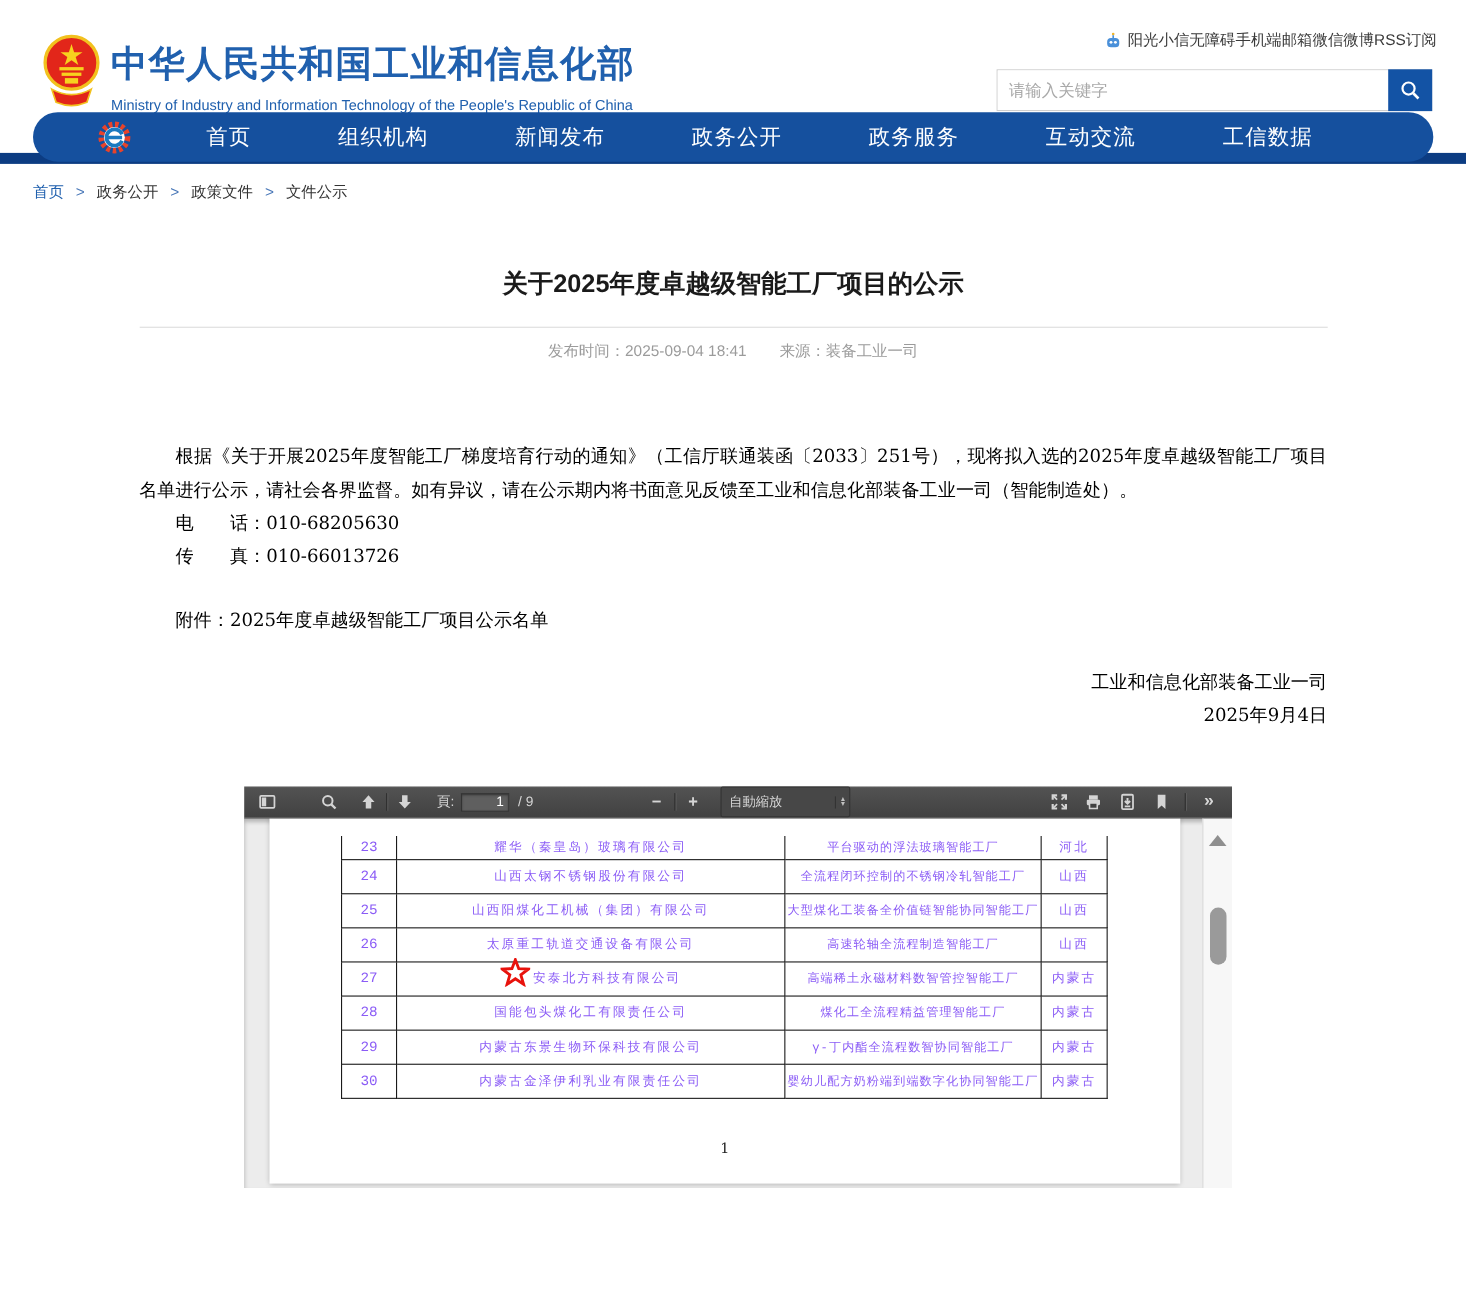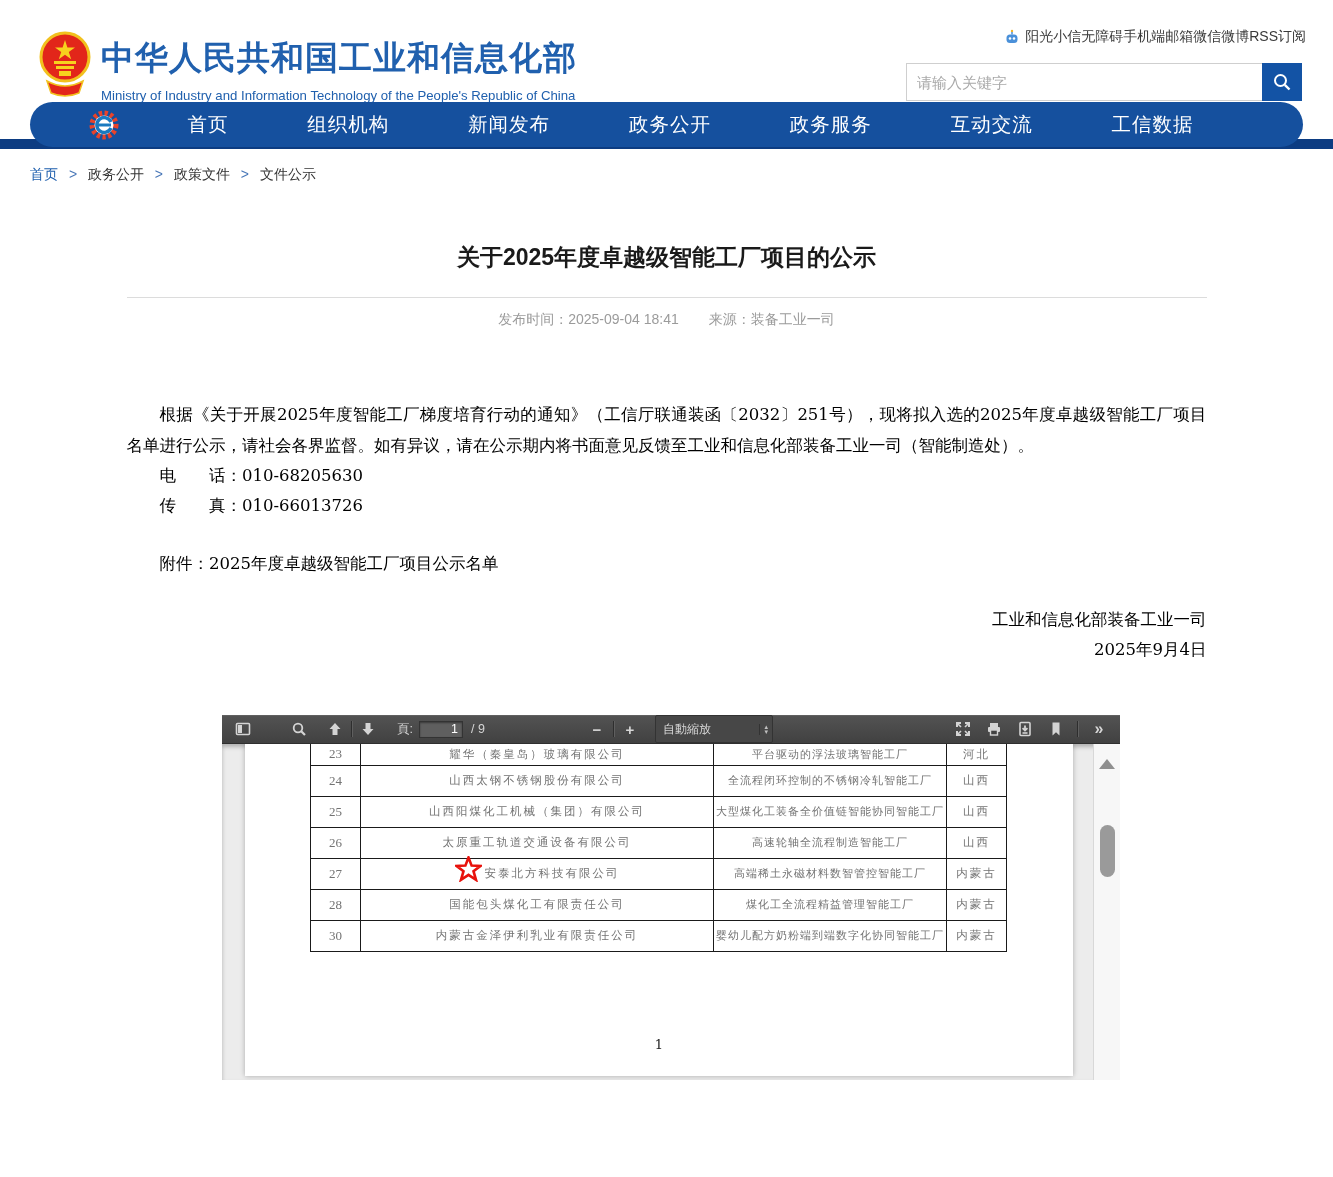--- a/index.html
+++ b/index.html
@@ -77,22 +77,22 @@
   .zoom-label { flex:1; }
   .zoom-spinner { display:flex; flex-direction:column; line-height:5.5px; font-size:7px; color:#c0c0c0;
                   border-left:1px solid #333; padding-left:4px; margin-left:4px; }
   .more-btn { font-size:16px; font-weight:bold; }
   .sp-l { width:30px; } .sp-s { width:10px; }
 
   .pdf-doc { position:relative; height:337px; background:#ececec; overflow:hidden;
              border-top:1px solid #2f2f2f; box-shadow:inset 0 3px 4px rgba(0,0,0,.25); }
   .pdf-page { position:absolute; left:23px; top:0; width:828px; height:332px; background:#fff;
               box-shadow:0 0 5px rgba(0,0,0,.28); }
-  .pdf-table { position:absolute; left:65px; top:0; border-collapse:collapse;
-               font-family:Liberation Serif, serif; color:#737373; }
+  .pdf-table { position:absolute; left:65px; top:16px; border-collapse:collapse;
+               font-family:Liberation Mono, monospace; color:#8b5cf6; }
   .pdf-table td { border:1px solid #1a1a1a; text-align:center; white-space:nowrap;
                   height:31px; padding:0 2px; }
   .pdf-table tr.row-clipped td { height:21px; border-top:none; }
   td.c-no { width:50px; font-size:13px; }
   td.c-company { width:353px; font-size:11.5px; letter-spacing:2px; }
   td.c-project { width:224px; font-size:11px; letter-spacing:1px; }
   td.c-province { width:60px; font-size:11.5px; letter-spacing:2px; }
   .star-wrap { display:inline-block; vertical-align:middle; margin:-6px 3px -2px 0; position:relative; top:-2px; }
   .page-num { position:absolute; bottom:24px; left:0; right:0; text-align:center; font-size:13px;
               font-family:"DejaVu Serif",serif; color:#222; }
@@ -182,21 +182,21 @@
   <span class="crumb">文件公示</span>
 </div>
 
 <div class="article">
   <h2 class="article-title">关于2025年度卓越级智能工厂项目的公示</h2>
   <hr class="divider">
   <div class="article-meta">
     <span>发布时间：</span><span>2025-09-04 18:41</span><span class="meta-src">来源：</span><span>装备工业一司</span>
   </div>
   <div class="article-body">
-    <p class="para1">根据《关于开展2025年度智能工厂梯度培育行动的通知》（工信厅联通装函〔2032〕251号），现将拟入选的2025年度卓越级智能工厂项目名单进行公示，请社会各界监督。如有异议，请在公示期内将书面意见反馈至工业和信息化部装备工业一司（智能制造处）。</p>
+    <p class="para1">根据《关于开展2025年度智能工厂梯度培育行动的通知》（工信厅联通装函〔2033〕251号），现将拟入选的2025年度卓越级智能工厂项目名单进行公示，请社会各界监督。如有异议，请在公示期内将书面意见反馈至工业和信息化部装备工业一司（智能制造处）。</p>
     <p class="info-line">电　　话：010-68205630</p>
     <p class="info-line">传　　真：010-66013726</p>
     <p class="attachment-line">附件：2025年度卓越级智能工厂项目公示名单</p>
     <div class="signature-block">
       <div>工业和信息化部装备工业一司</div>
       <div>2025年9月4日</div>
     </div>
   </div>
 </div>
 
@@ -323,20 +323,26 @@
             <td class="c-project">高端稀土永磁材料数智管控智能工厂</td>
             <td class="c-province">内蒙古</td>
           </tr>
           <tr>
             <td class="c-no">28</td>
             <td class="c-company">国能包头煤化工有限责任公司</td>
             <td class="c-project">煤化工全流程精益管理智能工厂</td>
             <td class="c-province">内蒙古</td>
           </tr>
           <tr>
+            <td class="c-no">29</td>
+            <td class="c-company">内蒙古东景生物环保科技有限公司</td>
+            <td class="c-project">γ-丁内酯全流程数智协同智能工厂</td>
+            <td class="c-province">内蒙古</td>
+          </tr>
+          <tr>
             <td class="c-no">30</td>
             <td class="c-company">内蒙古金泽伊利乳业有限责任公司</td>
             <td class="c-project">婴幼儿配方奶粉端到端数字化协同智能工厂</td>
             <td class="c-province">内蒙古</td>
           </tr>
         </tbody>
       </table>
       <div class="page-num">1</div>
     </div>
     <div class="pdf-scrollbar">

